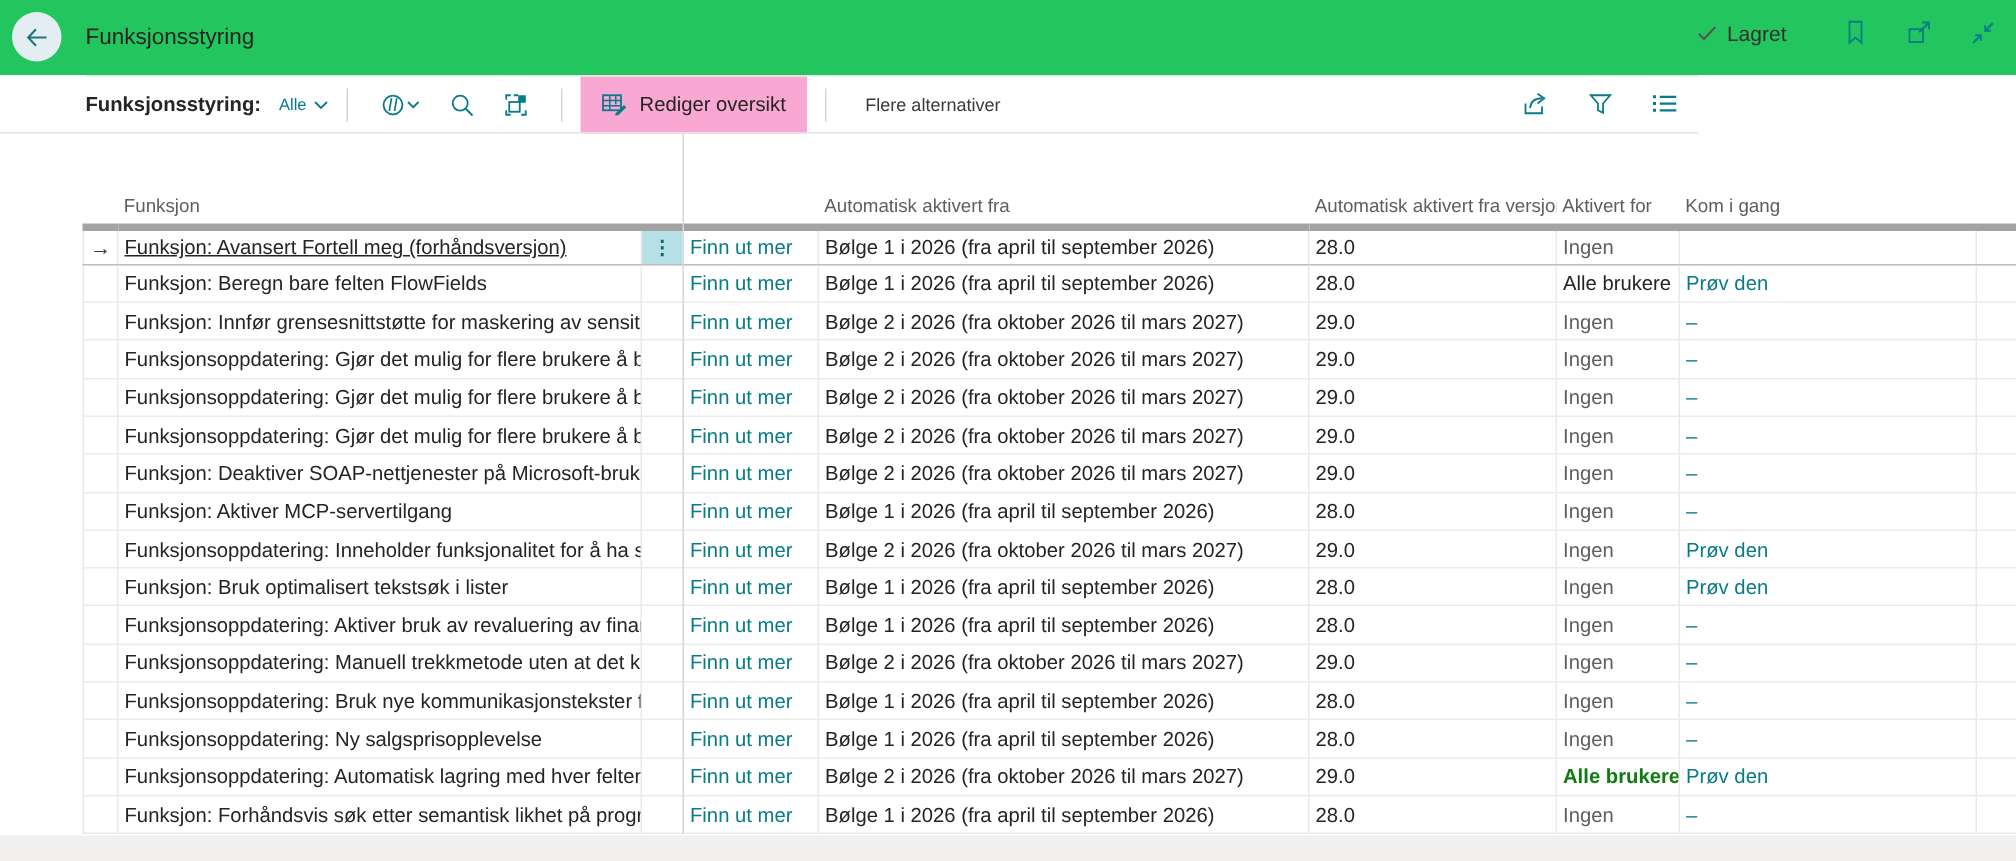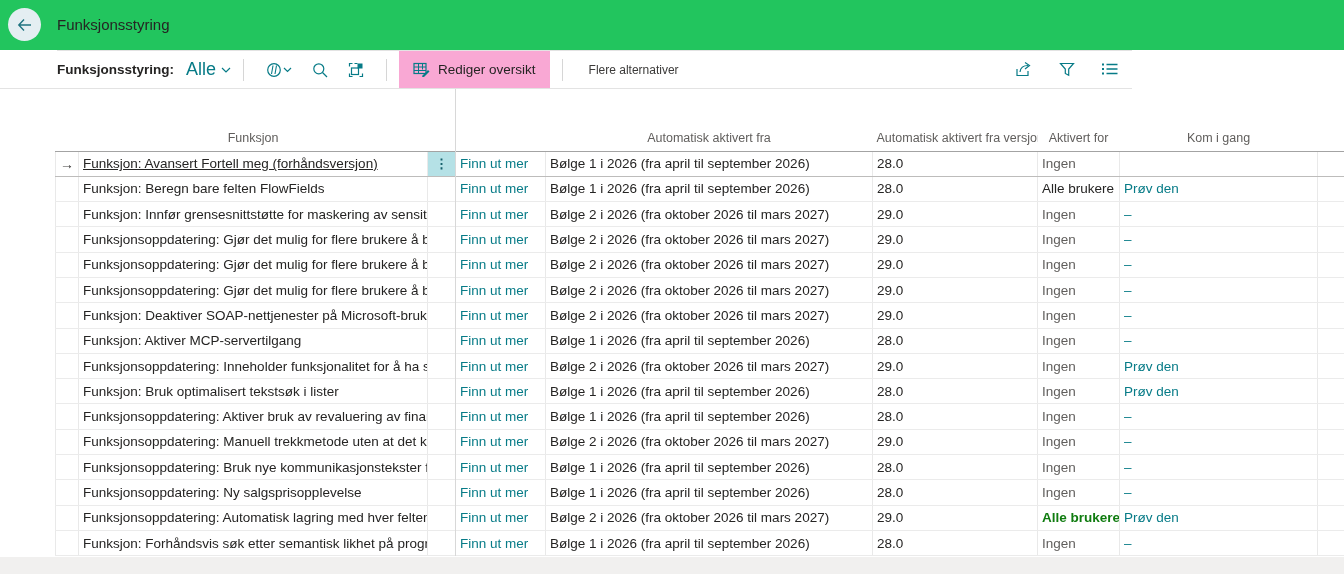--- a/index.html
+++ b/index.html
@@ -12,31 +12,31 @@
   .page-title { position:absolute; left:57px; top:16px; font-size:15px; color:#252423; }
   .header-right { position:absolute; right:14px; top:13px; display:flex; align-items:center; gap:26px; }
   .saved { display:flex; align-items:center; gap:6px; font-size:14px; color:#323130; margin-right:12px; }
   .hdr-icon { cursor:pointer; }
 
   
   .toolbar { position:absolute; left:0; top:50px; width:1132px; height:39px; display:flex; align-items:center; }
   .toolbar::before { content:""; position:absolute; left:57px; right:0; top:0; border-top:1px solid #e3e3e3; }
   .toolbar::after  { content:""; position:absolute; left:0; right:0; bottom:0; border-bottom:1px solid #e3e3e3; }
   .tb-caption { margin-left:57px; font-weight:bold; font-size:13.5px; }
-  .tb-filter { display:flex; align-items:center; gap:5px; margin-left:12px; font-size:18px; color:#077b87; cursor:pointer; }
+  .tb-filter { display:flex; align-items:center; gap:5px; margin-left:12px; font-size:11px; color:#077b87; cursor:pointer; }
   .tb-divider { width:1px; height:22px; background:#d6d6d6; margin:0 12px; }
   .tb-iconbtn { padding:0 10px; height:38px; display:flex; align-items:center; cursor:pointer; }
   .edit-list-btn { display:flex; align-items:center; gap:8px; height:38px; padding:0 14px; background:#f9a8d4; font-size:13.5px; color:#252423; cursor:pointer; }
   .more-options { font-size:12px; color:#3b3a39; padding:0 14px; cursor:pointer; }
   .tb-right { position:absolute; right:14px; top:0; height:38px; display:flex; align-items:center; gap:26px; }
 
   
   .grid-wrap { position:absolute; left:55px; top:125px; }
   table { border-collapse:collapse; table-layout:fixed; width:1289px; font-size:13.5px; }
-  th { height:26px; font-weight:normal; font-size:12.5px; color:#605e5c; text-align:center; vertical-align:middle; padding:0 4px; border-bottom:1px solid #a3a3a3; white-space:nowrap; overflow:hidden; }
+  th { height:26px; font-weight:normal; font-size:12.5px; color:#605e5c; text-align:left; vertical-align:middle; padding:0 4px; border-bottom:5px solid #a3a3a3; white-space:nowrap; overflow:hidden; }
   td { height:25.3px; vertical-align:middle; padding:0 4px; border-bottom:1px solid #ebebeb; border-right:1px solid #e9e9e9; white-space:nowrap; overflow:hidden; background:#fff; }
   td:last-child { border-right:none; }
   td.ind { border-left:1px solid #e9e9e9; text-align:center; padding:0; }
   tr.selected td { border-bottom:1px solid #bdbcbb; }
   tr.selected .fname { text-decoration:underline; }
   td.menu { padding:0; }
   .menu-fill { width:100%; height:100%; display:flex; align-items:center; justify-content:center; background:#b5e1e6; color:#16606c; font-weight:bold; font-size:13px; letter-spacing:0; cursor:pointer; }
   .cell-link { color:#077b87; cursor:pointer; }
   .muted { color:#605e5c; }
   .green { color:#107c10; font-weight:bold; }
@@ -49,20 +49,44 @@
 </head>
 <body>
 
 <div class="header-bar">
   <div class="back-btn">
     <svg class="ico" width="18" height="18" viewBox="0 0 18 18">
         <path d="M15 9H3.5M8 3.5 2.8 9 8 14.5" fill="none" stroke="#1e7380" stroke-width="1.4"></path>
       </svg>
   </div>
   <div class="page-title">Funksjonsstyring</div>
+  <div class="header-right">
+    <div class="saved">
+      <svg class="ico" width="14" height="14" viewBox="0 0 14 14">
+          <path d="M1.5 7.5 5 11 12.5 3" fill="none" stroke="#555" stroke-width="1.3"></path>
+        </svg>
+      <span>Lagret</span>
+    </div>
+    <span class="hdr-icon">
+      <svg class="ico" width="16" height="17" viewBox="0 0 16 17">
+          <path d="M4 1.5h8v14l-4-3.4-4 3.4z" fill="none" stroke="#077b87" stroke-width="1.2"></path>
+        </svg>
+    </span>
+    <span class="hdr-icon">
+      <svg class="ico" width="17" height="16" viewBox="0 0 17 16">
+          <path d="M2 5.5h9V14H2z" fill="none" stroke="#077b87" stroke-width="1.2"></path>
+          <path d="M8.5 7.5 15 1M10.5 1H15v4.5" fill="none" stroke="#077b87" stroke-width="1.2"></path>
+        </svg>
+    </span>
+    <span class="hdr-icon">
+      <svg class="ico" width="16" height="16" viewBox="0 0 16 16">
+          <path d="M14.5 1.5 9.5 6.5M9.5 2.8v3.7h3.7M1.5 14.5l5-5M6.5 13.2V9.5H2.8" fill="none" stroke="#077b87" stroke-width="1.2"></path>
+        </svg>
+    </span>
+  </div>
 </div>
 
 <div class="toolbar">
   <span class="tb-caption">Funksjonsstyring:</span>
   <span class="tb-filter">
     <span>Alle</span>
     <svg class="ico" width="10" height="6" viewBox="0 0 10 6">
         <path d="M1 1l4 4 4-4" fill="none" stroke="#077b87" stroke-width="1.2"></path>
       </svg>
   </span>

